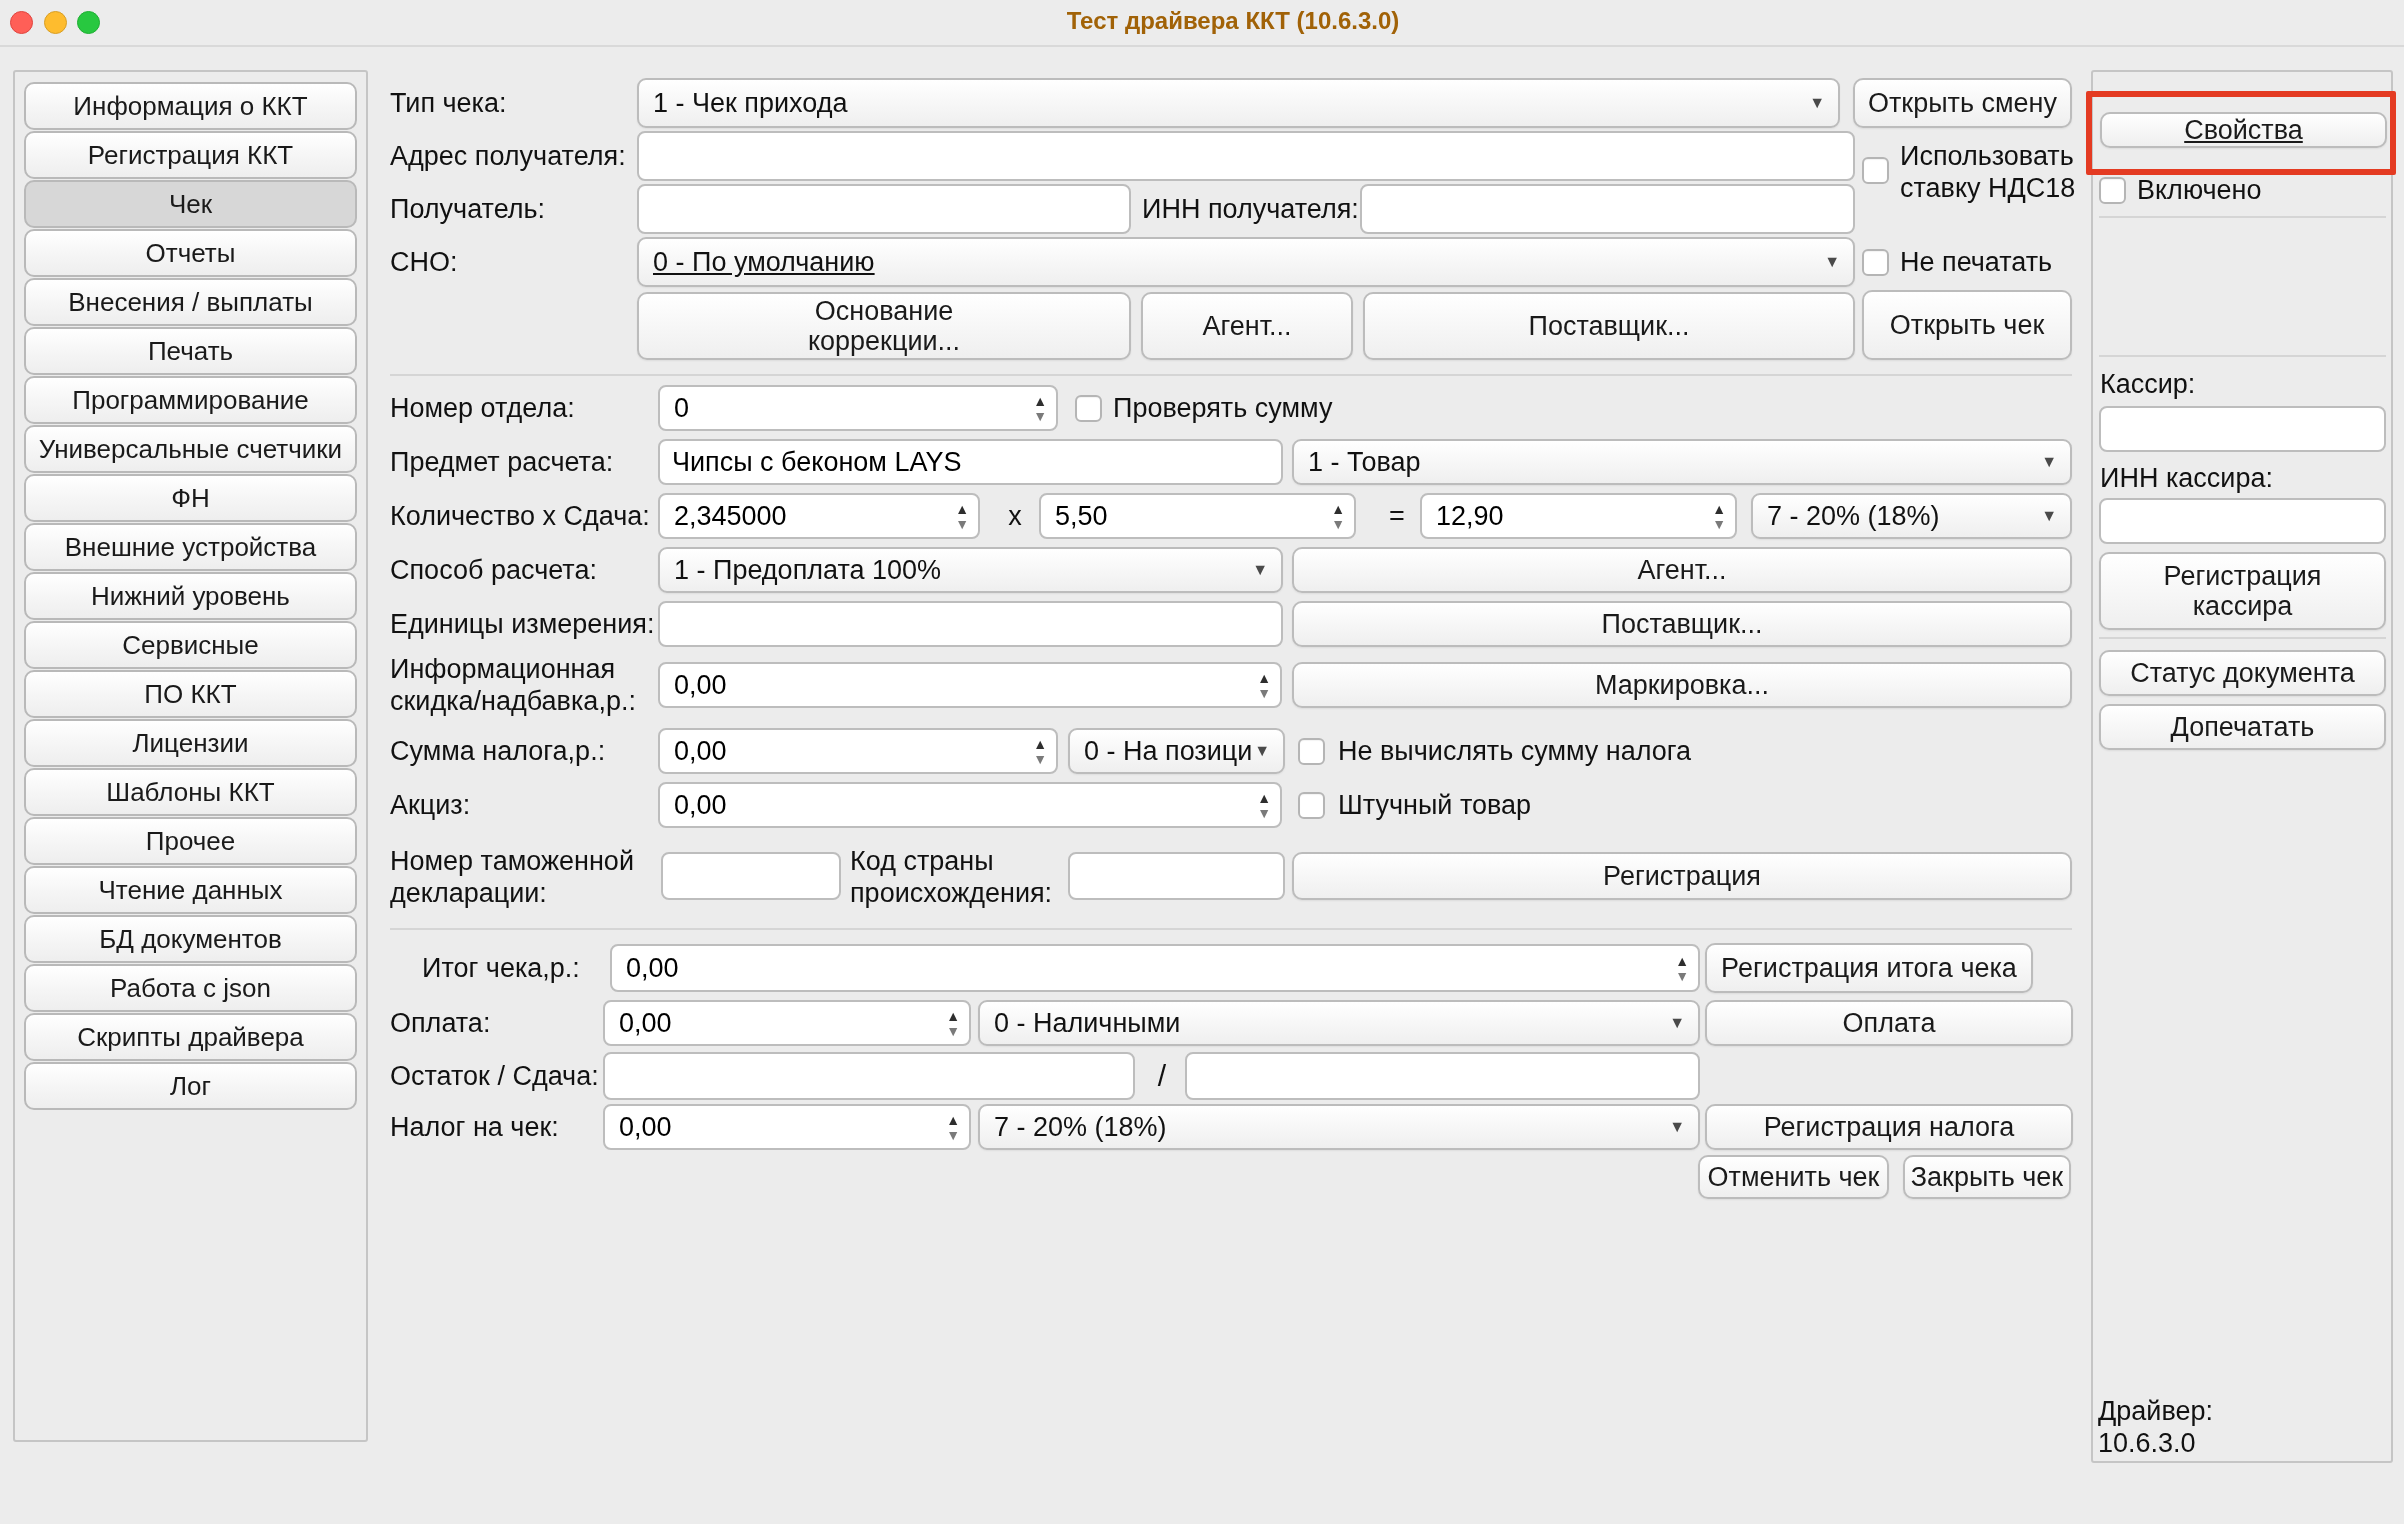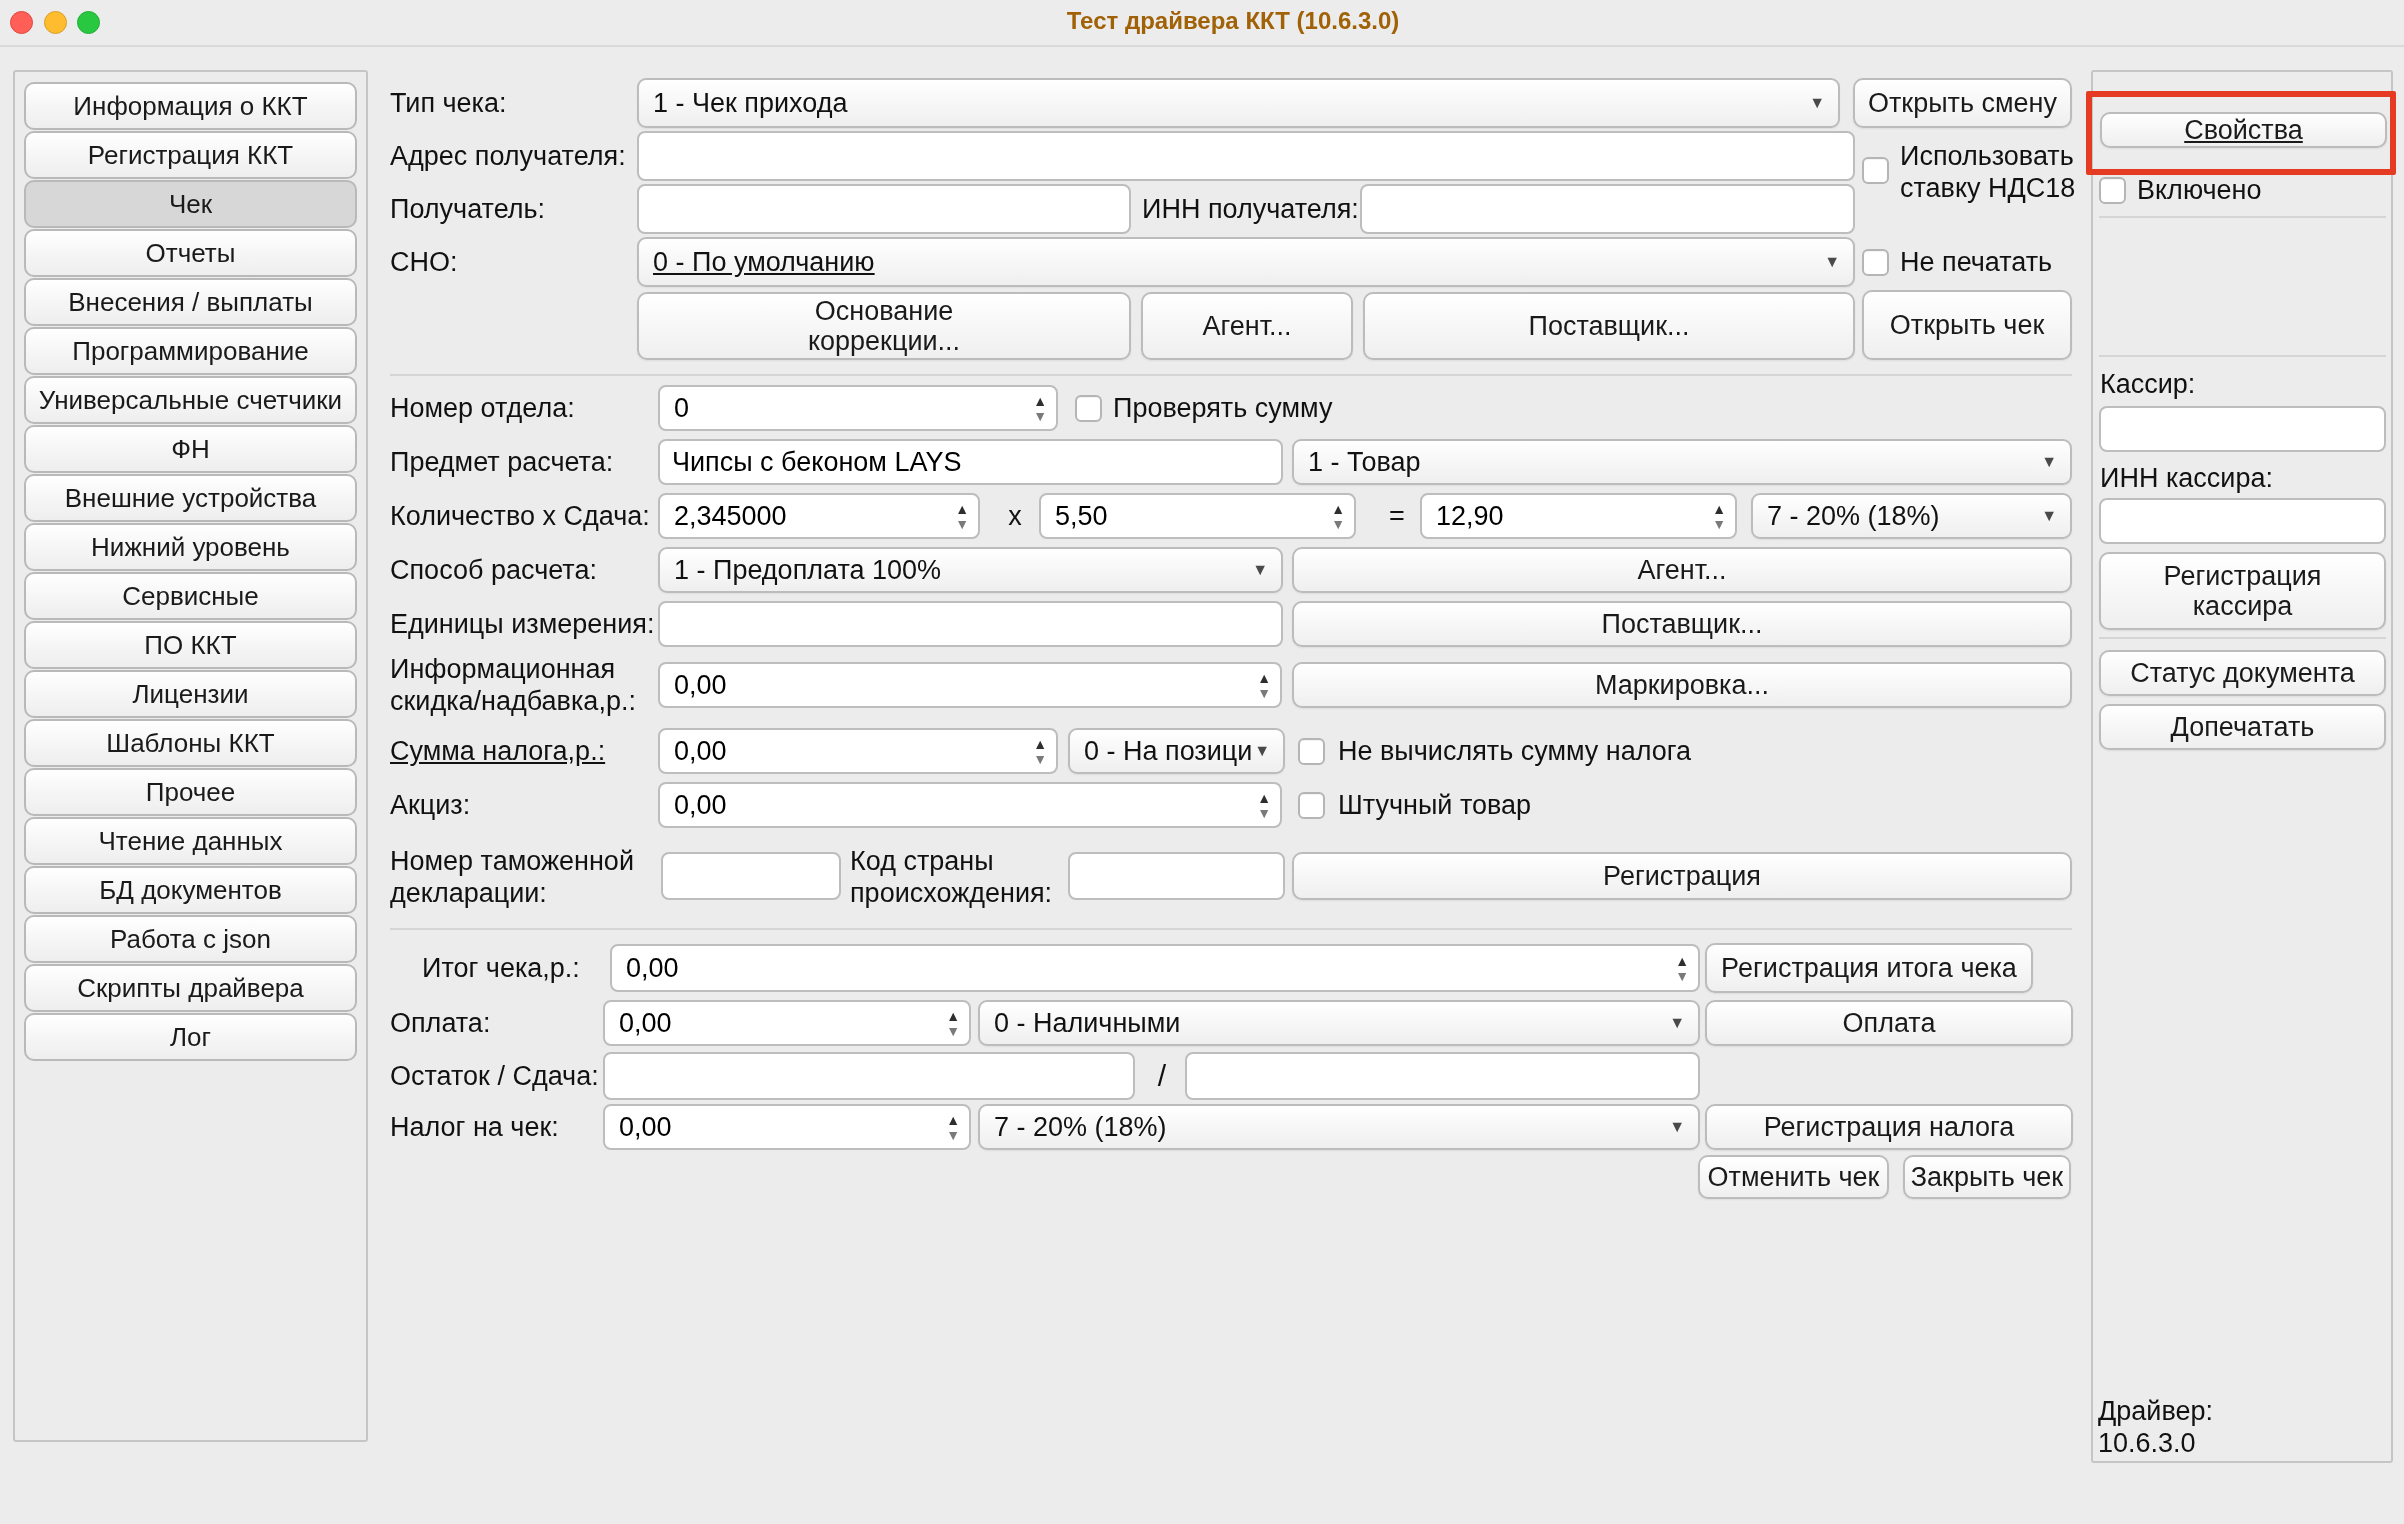--- a/index.html
+++ b/index.html
@@ -79,20 +79,21 @@
   <div class="abs wtitle">Тест драйвера ККТ (10.6.3.0)</div>
 </div>
 <div class="abs tbline"></div>
 
 <div class="abs panel sidebar">
     <div class="side-btn">Информация о ККТ</div>
     <div class="side-btn">Регистрация ККТ</div>
     <div class="side-btn active">Чек</div>
     <div class="side-btn">Отчеты</div>
     <div class="side-btn">Внесения / выплаты</div>
+    <div class="side-btn">Печать</div>
     <div class="side-btn">Программирование</div>
     <div class="side-btn">Универсальные счетчики</div>
     <div class="side-btn">ФН</div>
     <div class="side-btn">Внешние устройства</div>
     <div class="side-btn">Нижний уровень</div>
     <div class="side-btn">Сервисные</div>
     <div class="side-btn">ПО ККТ</div>
     <div class="side-btn">Лицензии</div>
     <div class="side-btn">Шаблоны ККТ</div>
     <div class="side-btn">Прочее</div>
@@ -198,21 +199,21 @@
 <div class="abs lbl wrap" style="left:390px;top:648px;width:272px;height:74px;">Информационная скидка/надбавка,р.:</div>
 <div class="abs spin" style="left:658px;top:662px;width:624px;height:46px;">
   <span>0,00</span>
   <span class="arrows">
       <span class="up">▲</span>
       <span class="dn">▼</span>
     </span>
 </div>
 <div class="abs btn" style="left:1292px;top:662px;width:780px;height:46px;">Маркировка...</div>
 
-<div class="abs lbl" style="left:390px;top:728px;width:260px;height:46px;text-decoration:underline;">Сумма налога,р.:</div>
+<div class="abs lbl" style="left:390px;top:728px;width:260px;height:46px;">Сумма налога,р.:</div>
 <div class="abs spin" style="left:658px;top:728px;width:400px;height:46px;">
   <span>0,00</span>
   <span class="arrows">
       <span class="up">▲</span>
       <span class="dn">▼</span>
     </span>
 </div>
 <div class="abs combo" style="left:1068px;top:728px;width:217px;height:46px;padding-right:60px;">
   <span>0 - На позици</span>
   <span class="caret">▼</span>

